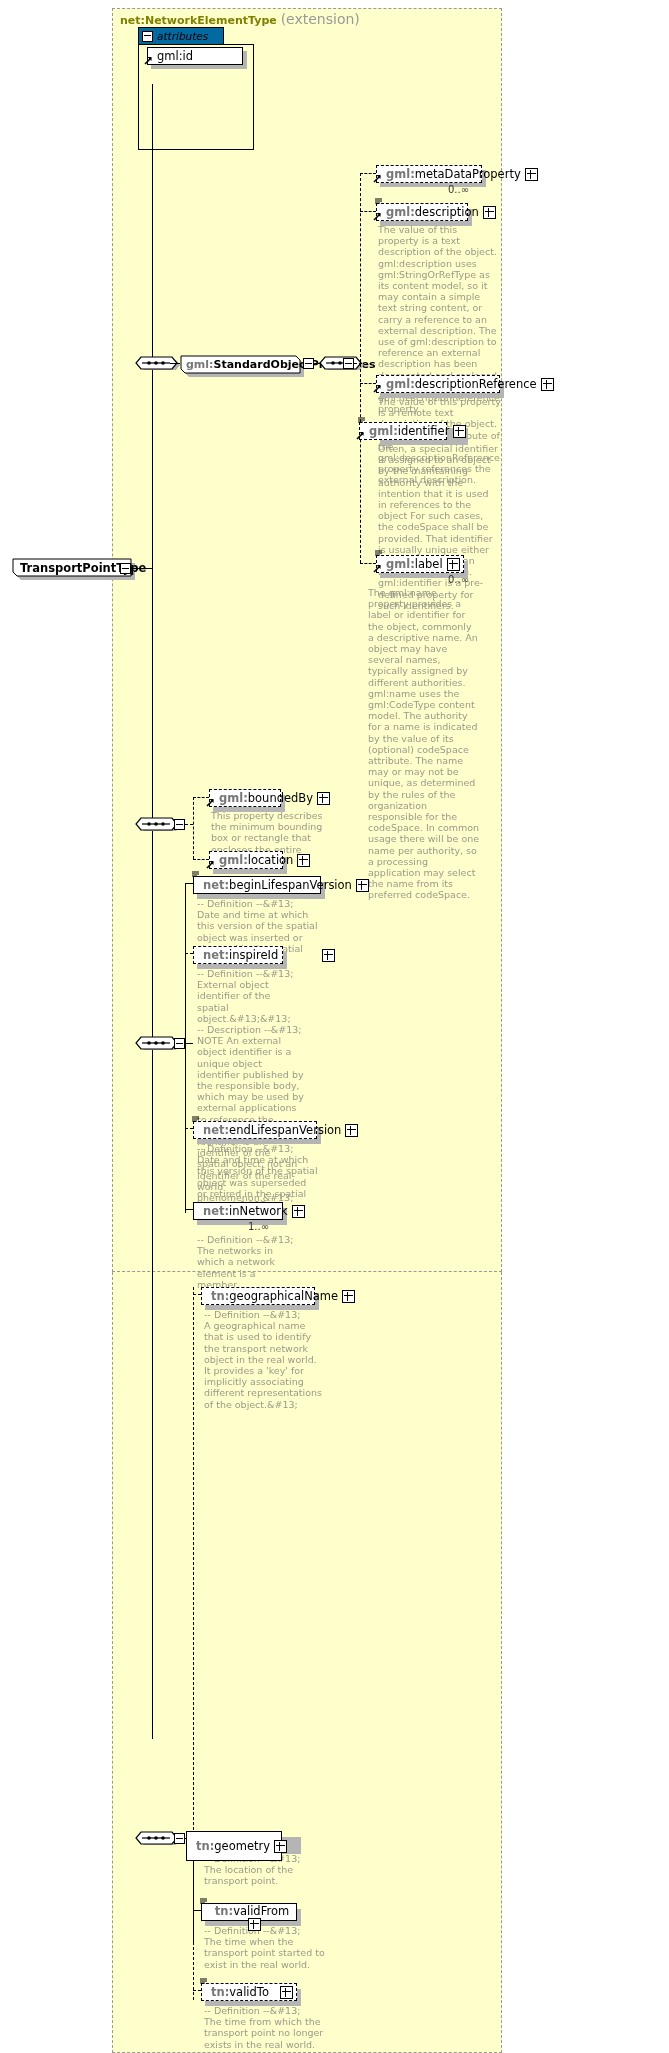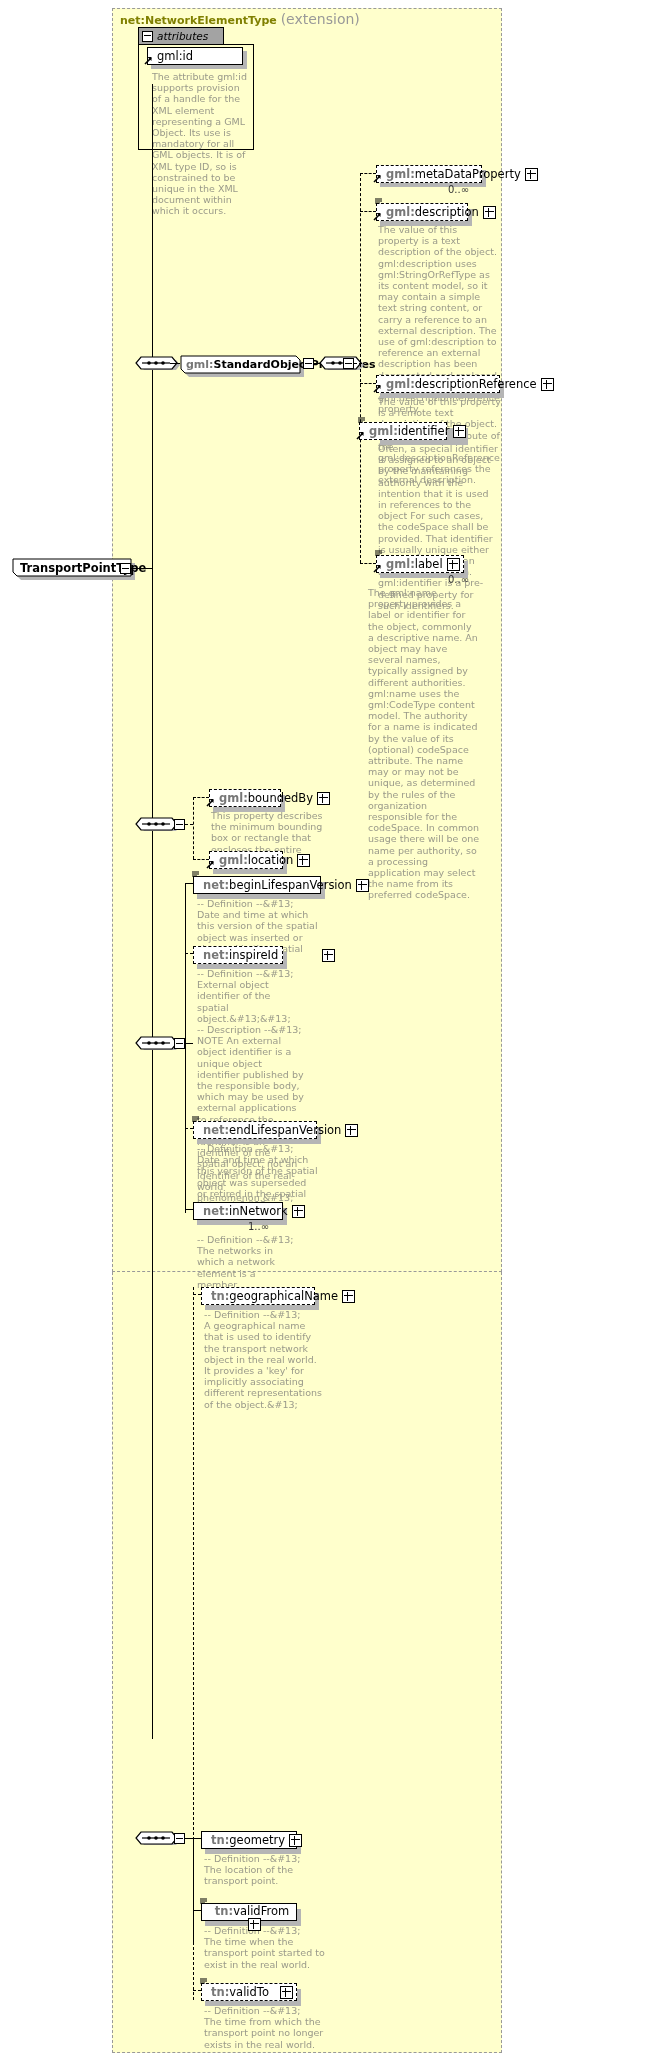--- a/index.html
+++ b/index.html
@@ -38,21 +38,21 @@
   .type-title .ext {
     font-weight: normal;
     color: #999;
     font-size: 14px;
     text-align: right;
   }
 
   
   .attr-tab {
     position: absolute;
-    background: #a3a3a3;
+    background: #0369a1;
     border: 1px solid #000;
     border-bottom: none;
     box-sizing: border-box;
     display: flex;
     align-items: center;
     padding-left: 3px;
     font-style: italic;
     font-size: 10.5px;
   }
   .attr-body {
@@ -250,21 +250,20 @@
   <div class="shadow" style="left:151px; top:51px; width:96px; height:18px;"></div>
   <div class="node solid z1" style="left:147px; top:47px; width:96px; height:18px;">
     <span class="label">
       <span class="nm">gml:id</span>
     </span>
     <svg class="arrow-mk" viewBox="0 0 9 9">
       <path d="M1 8 L7 2" stroke="#000" stroke-width="1.6" fill="none"></path>
       <path d="M7.5 1 L7.5 5 L3.5 1 Z" fill="#000"></path>
     </svg>
   </div>
-  <div class="doc" style="left:152px; top:71px; width:96px;">The attribute gml:id supports provision of a handle for the XML element representing a GML Object. Its use is mandatory for all GML objects. It is of XML type ID, so is constrained to be unique in the XML document within which it occurs.</div>
 
   <div class="typename" style="left:8px; top:558px; width:132px; height:21px;">
     <svg width="136" height="26" viewBox="0 0 136 26" style="position:absolute;left:0;top:0;">
       <path d="M6 24 L131 24 L131 7 L126 7 L126 5" fill="none" stroke="#b5b5b5" stroke-width="0"></path>
       <polygon points="9,5 127,5 127,22 13,22 9,18" fill="#b5b5b5"></polygon>
       <polygon points="5,1 123,1 123,18 9,18 5,14" fill="#ffffff" stroke="#000" stroke-width="1"></polygon>
     </svg>
     <span class="txt" style="top:3px;left:12px;">TransportPointType</span>
   </div>
 
@@ -536,21 +535,21 @@
     <span class="label">
       <span class="ns">tn:</span><span class="nm">geographicalName</span>
     </span>
     <span class="plus-sq"></span>
   </div>
   <div class="doc" style="left:204px; top:1309px; width:122px;">-- Definition --&amp;#13;
 A geographical name that is used to identify the transport network object in the real world. It provides a 'key' for implicitly associating different representations of the object.&amp;#13;</div>
 
   <div class="ln h" style="left:193px; top:1838px; width:8px;"></div>
   <div class="shadow" style="left:205px; top:1837px; width:96px; height:17px;"></div>
-  <div class="node solid z1" style="left:201px; top:1831px; width:96px; height:18px;">
+  <div class="node solid z1" style="left:186px; top:1831px; width:96px; height:30px;">
     <span class="label">
       <span class="ns">tn:</span><span class="nm">geometry</span>
     </span>
     <span class="plus-sq"></span>
   </div>
   <div class="doc" style="left:204px; top:1853px; width:122px;">-- Definition --&amp;#13;
 The location of the transport point.</div>
 
   <div class="ln h" style="left:193px; top:1910px; width:8px;"></div>
   <div class="shadow" style="left:205px; top:1909px; width:96px; height:17px;"></div>

